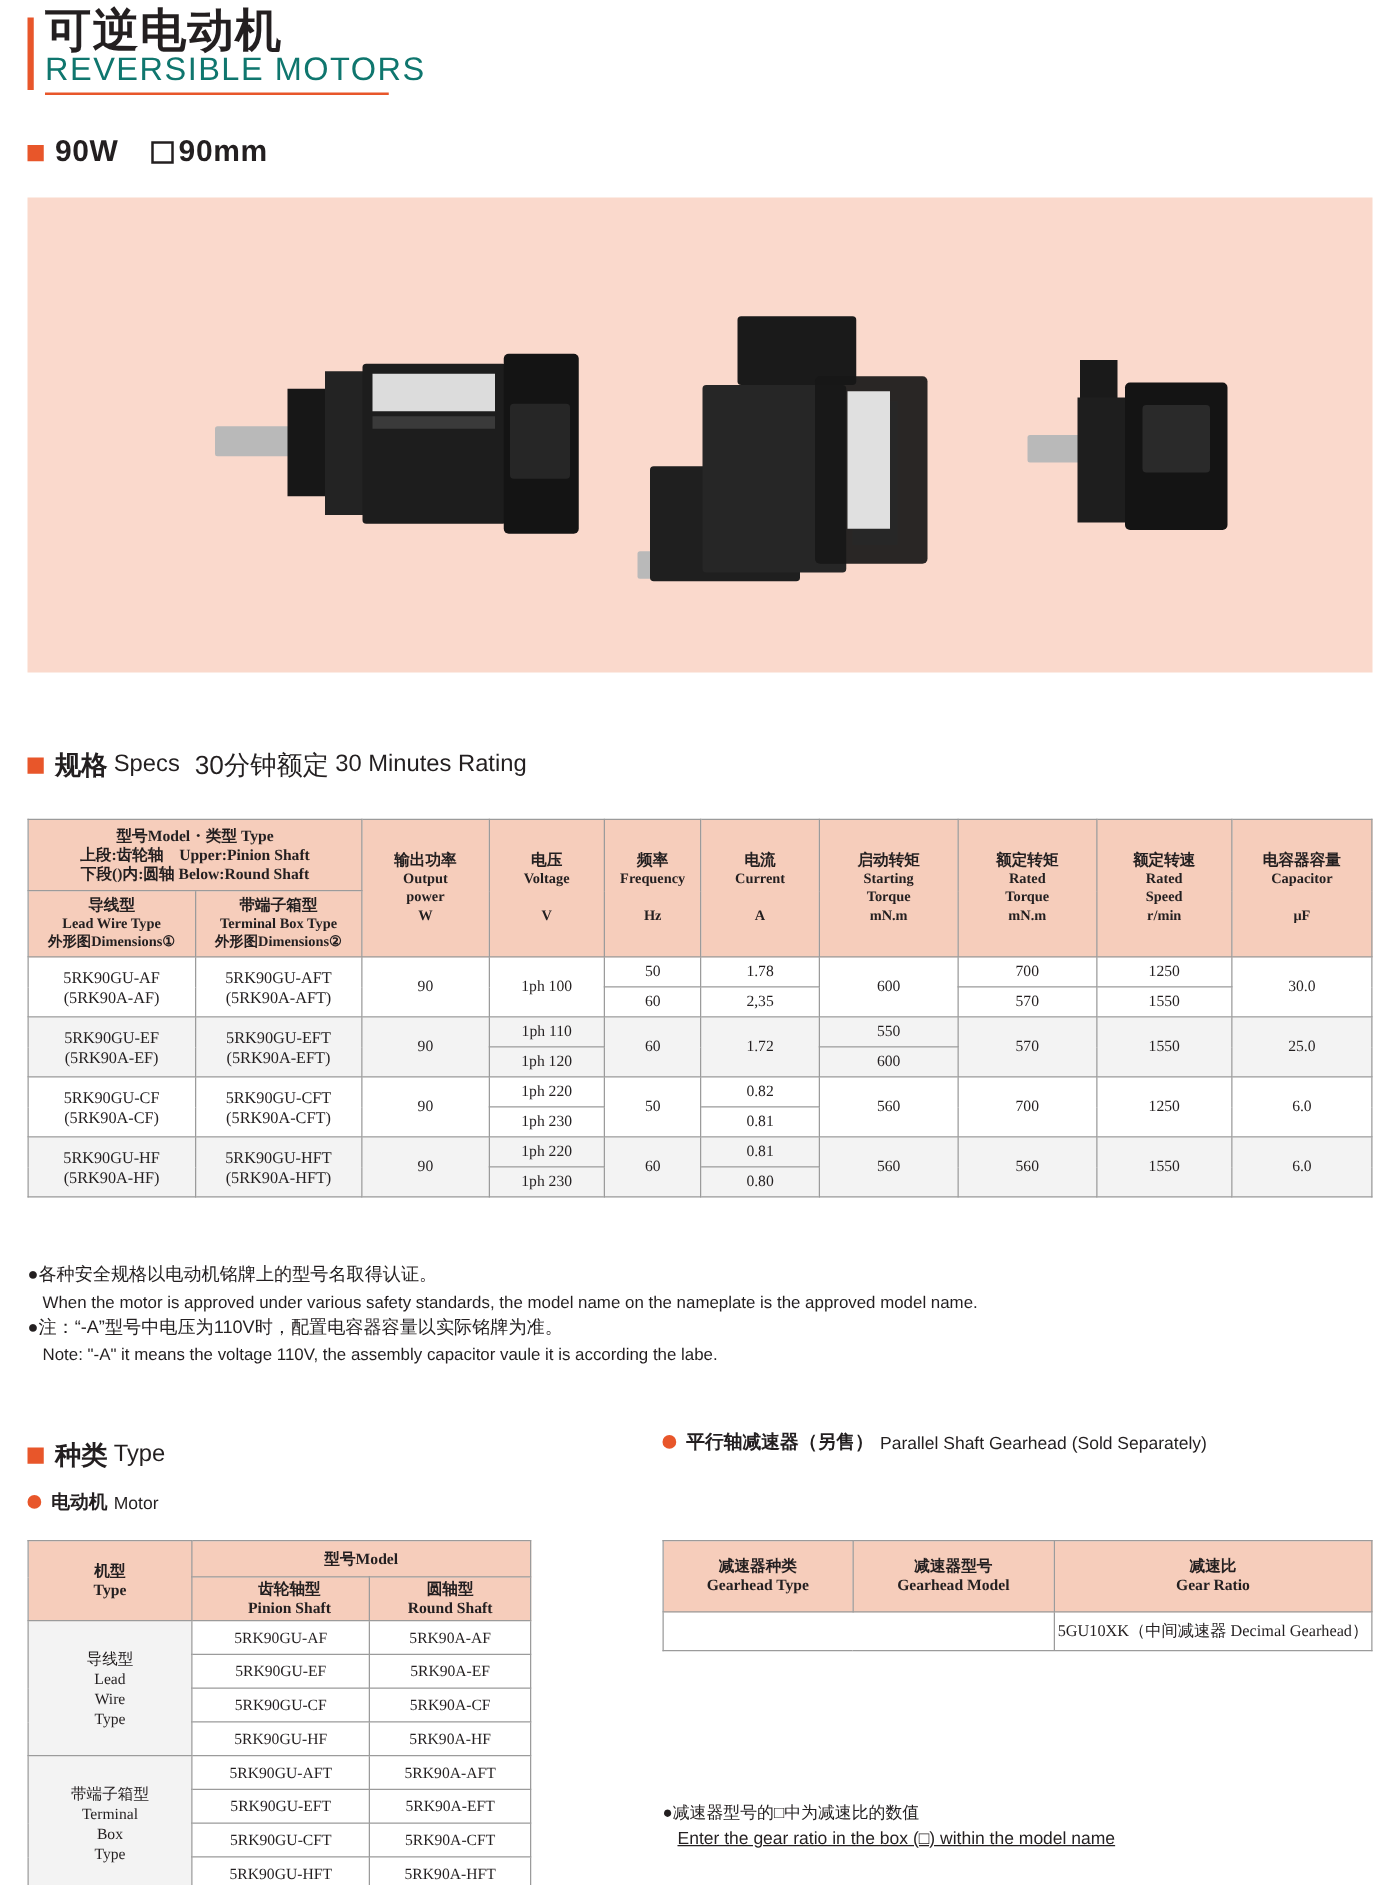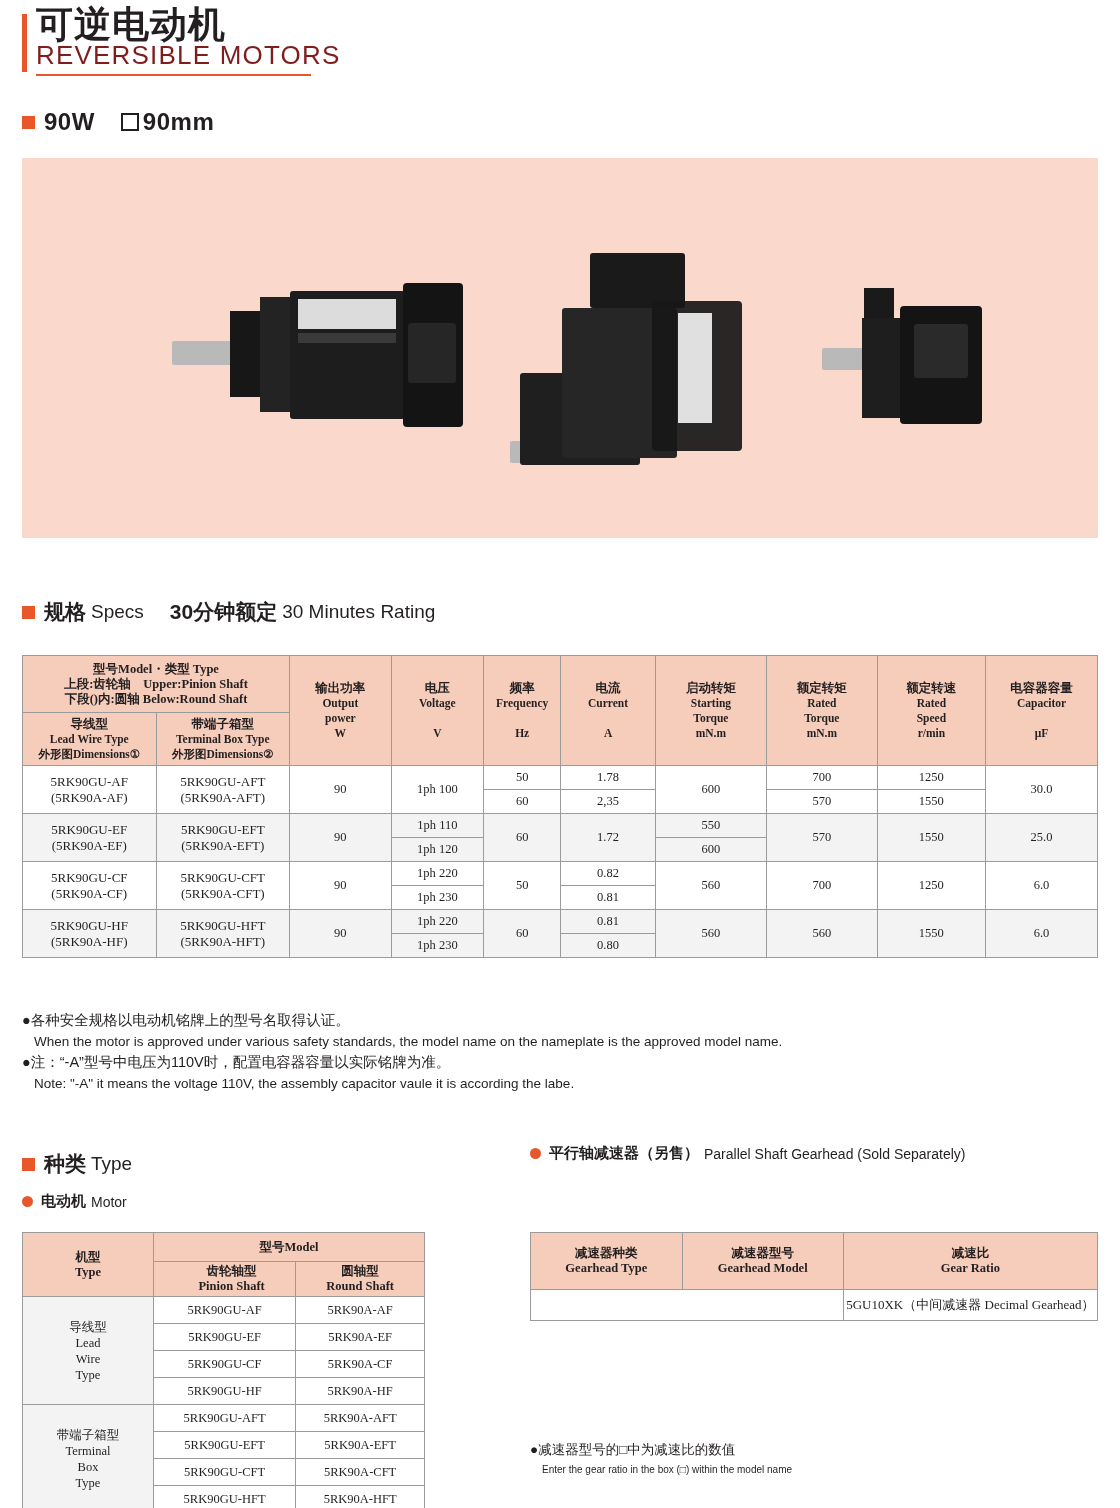--- a/index.html
+++ b/index.html
@@ -10,21 +10,21 @@
     color:#231f20;
     position:relative;
     overflow:hidden;
   }
   .page{position:relative;width:1120px;height:1508px;}
 
   
   .header{position:absolute;left:22px;top:10px;}
   .header .bar{position:absolute;left:0;top:4px;width:5px;height:58px;background:#e8562a;}
   .header .cn{font-size:37px;font-weight:bold;color:#231f20;letter-spacing:1px;margin-left:14px;line-height:30px;}
-  .header .en{font-size:26px;color:#7f1d1d;letter-spacing:1.2px;margin-left:14px;line-height:30px;font-weight:500;}
+  .header .en{font-size:26px;color:#0f766e;letter-spacing:1.2px;margin-left:14px;line-height:30px;font-weight:500;}
   .header .underline{position:absolute;left:14px;top:64px;width:275px;height:2px;background:#e8562a;}
 
   
   .powerline{position:absolute;left:22px;top:108px;display:flex;align-items:center;}
   .sq{width:13px;height:13px;background:#e8562a;display:inline-block;margin-right:9px;}
   .powerline .w{font-size:24px;font-weight:bold;letter-spacing:.5px;}
   .powerline .gap{display:inline-block;width:26px;}
   .powerline .mm{font-size:24px;font-weight:bold;letter-spacing:.5px;}
   .hollow-sq{display:inline-block;width:14px;height:14px;border:2px solid #231f20;margin-right:4px;vertical-align:-1px;}
 
@@ -35,21 +35,21 @@
   .body-dark{background:#1b1b1b;}
   .body-mid{background:#2c2c2c;}
   .shaft{background:#b9b9b9;border-radius:2px;}
   .label-white{background:#e8e8e8;}
 
   
   .sec{position:absolute;display:flex;align-items:center;}
   .sec .sq{width:13px;height:13px;background:#e8562a;margin-right:9px;}
   .sec .cn{font-size:21px;font-weight:bold;}
   .sec .en{font-size:19px;font-weight:normal;margin-left:5px;}
-  .sec .cn2{font-size:21px;font-weight:bold;margin-left:26px;}
+  .sec .cn2{font-size:21px;font-weight:normal;margin-left:12px;}
   .sec .en2{font-size:19px;margin-left:5px;}
 
   
   table{border-collapse:collapse;font-family:Liberation Serif, serif;}
   .spec{position:absolute;left:22px;top:655px;width:1076px;font-size:12.5px;}
   .spec th,.spec td{border:1px solid #9b9b9b;text-align:center;vertical-align:middle;}
   .spec thead th{background:#f6cdbb;font-size:12.5px;line-height:15px;padding:2px 2px;color:#231f20;}
   .spec tbody td{height:21px;padding:1px 2px;background:#ffffff;}
   .spec tbody tr.alt td{background:#f3f3f3;}
   .spec .model{font-size:13px;line-height:16px;}
@@ -69,21 +69,21 @@
   .motortbl td,.motortbl th{border:1px solid #9b9b9b;text-align:center;vertical-align:middle;padding:2px;}
   .motortbl thead th{background:#f6cdbb;line-height:15px;font-size:12.5px;font-weight:bold;}
   .motortbl td{height:22px;background:#fff;}
   .motortbl td.cat{background:#f3f3f3;font-size:12.5px;line-height:16px;}
 
   .geartbl{position:absolute;left:530px;top:1232px;width:568px;font-size:12.5px;}
   .geartbl td,.geartbl th{border:1px solid #9b9b9b;text-align:center;vertical-align:middle;padding:2px;}
   .geartbl thead th{background:#f6cdbb;line-height:15px;font-size:12.5px;font-weight:bold;}
   .geartbl td{background:#fff;}
   .gearnote{position:absolute;left:530px;top:1440px;width:560px;font-size:13.5px;line-height:20px;}
-  .gearnote .en{padding-left:12px;font-size:10px;}
+  .gearnote .en{padding-left:12px;font-size:14px;text-decoration:underline;}
 
   .ratio{line-height:20px;font-size:13px;}
 </style>
 </head>
 <body>
 
 <div class="page">
 
   <div class="header">
     <div class="bar"></div>

